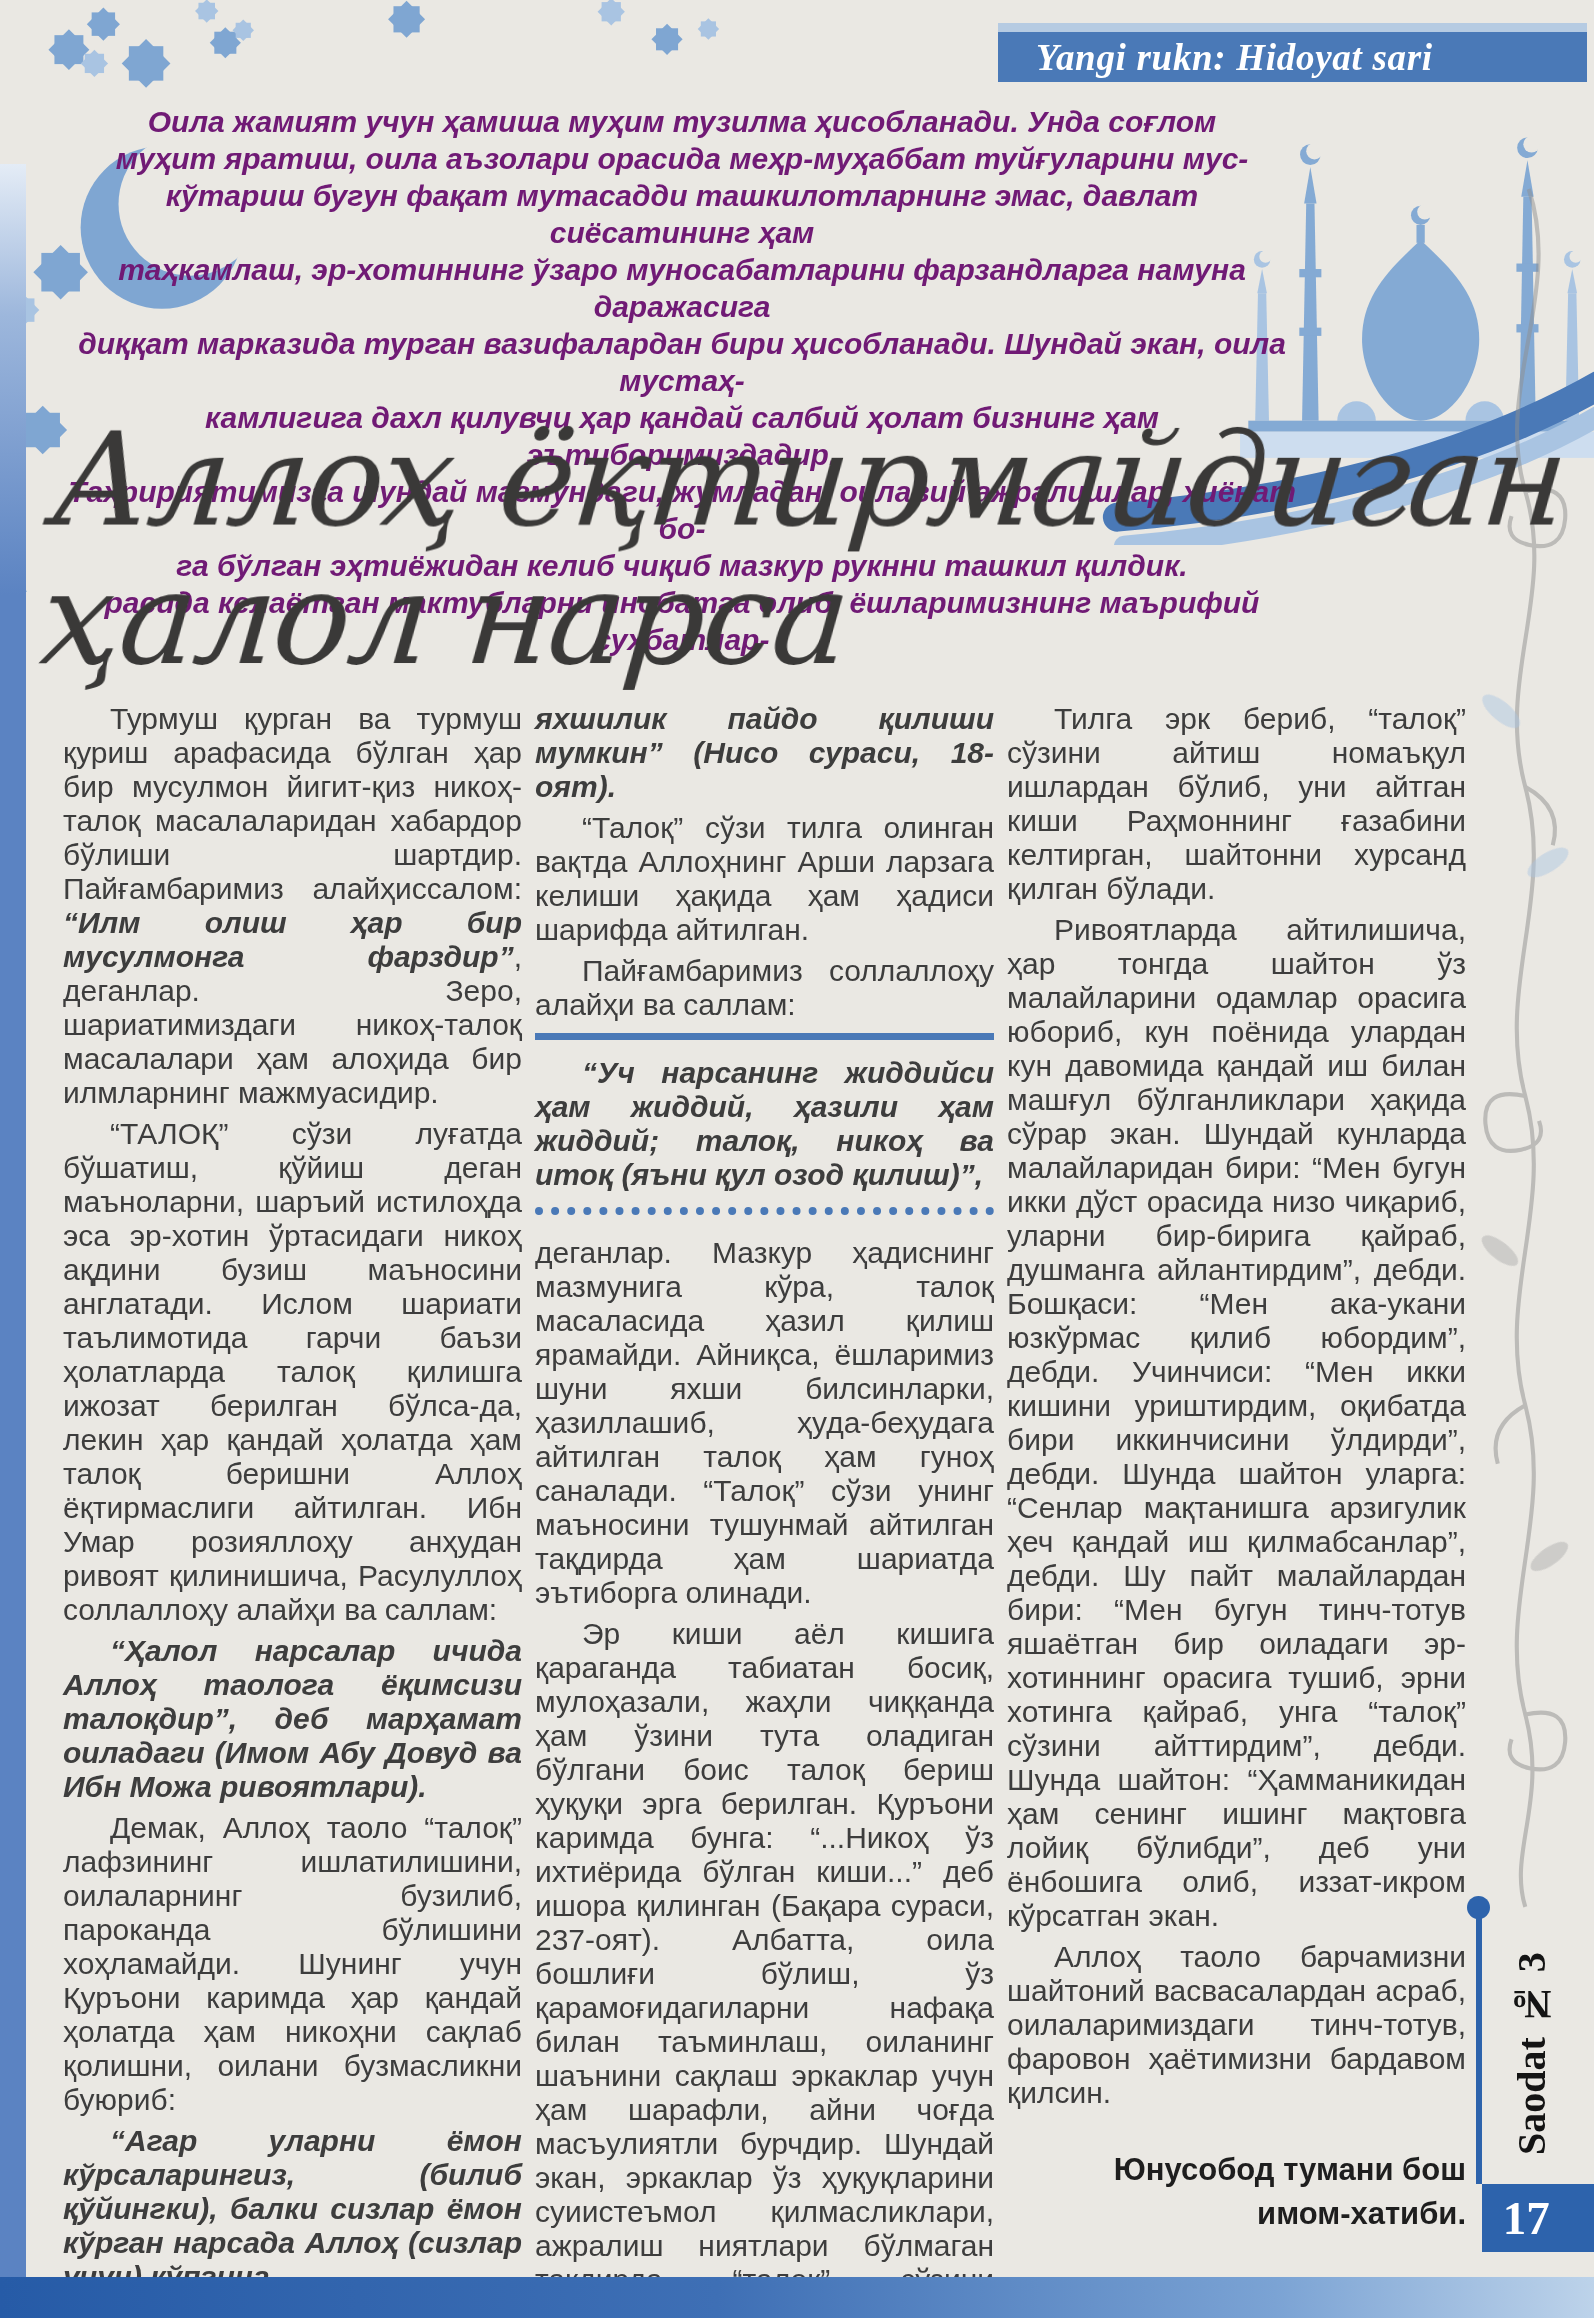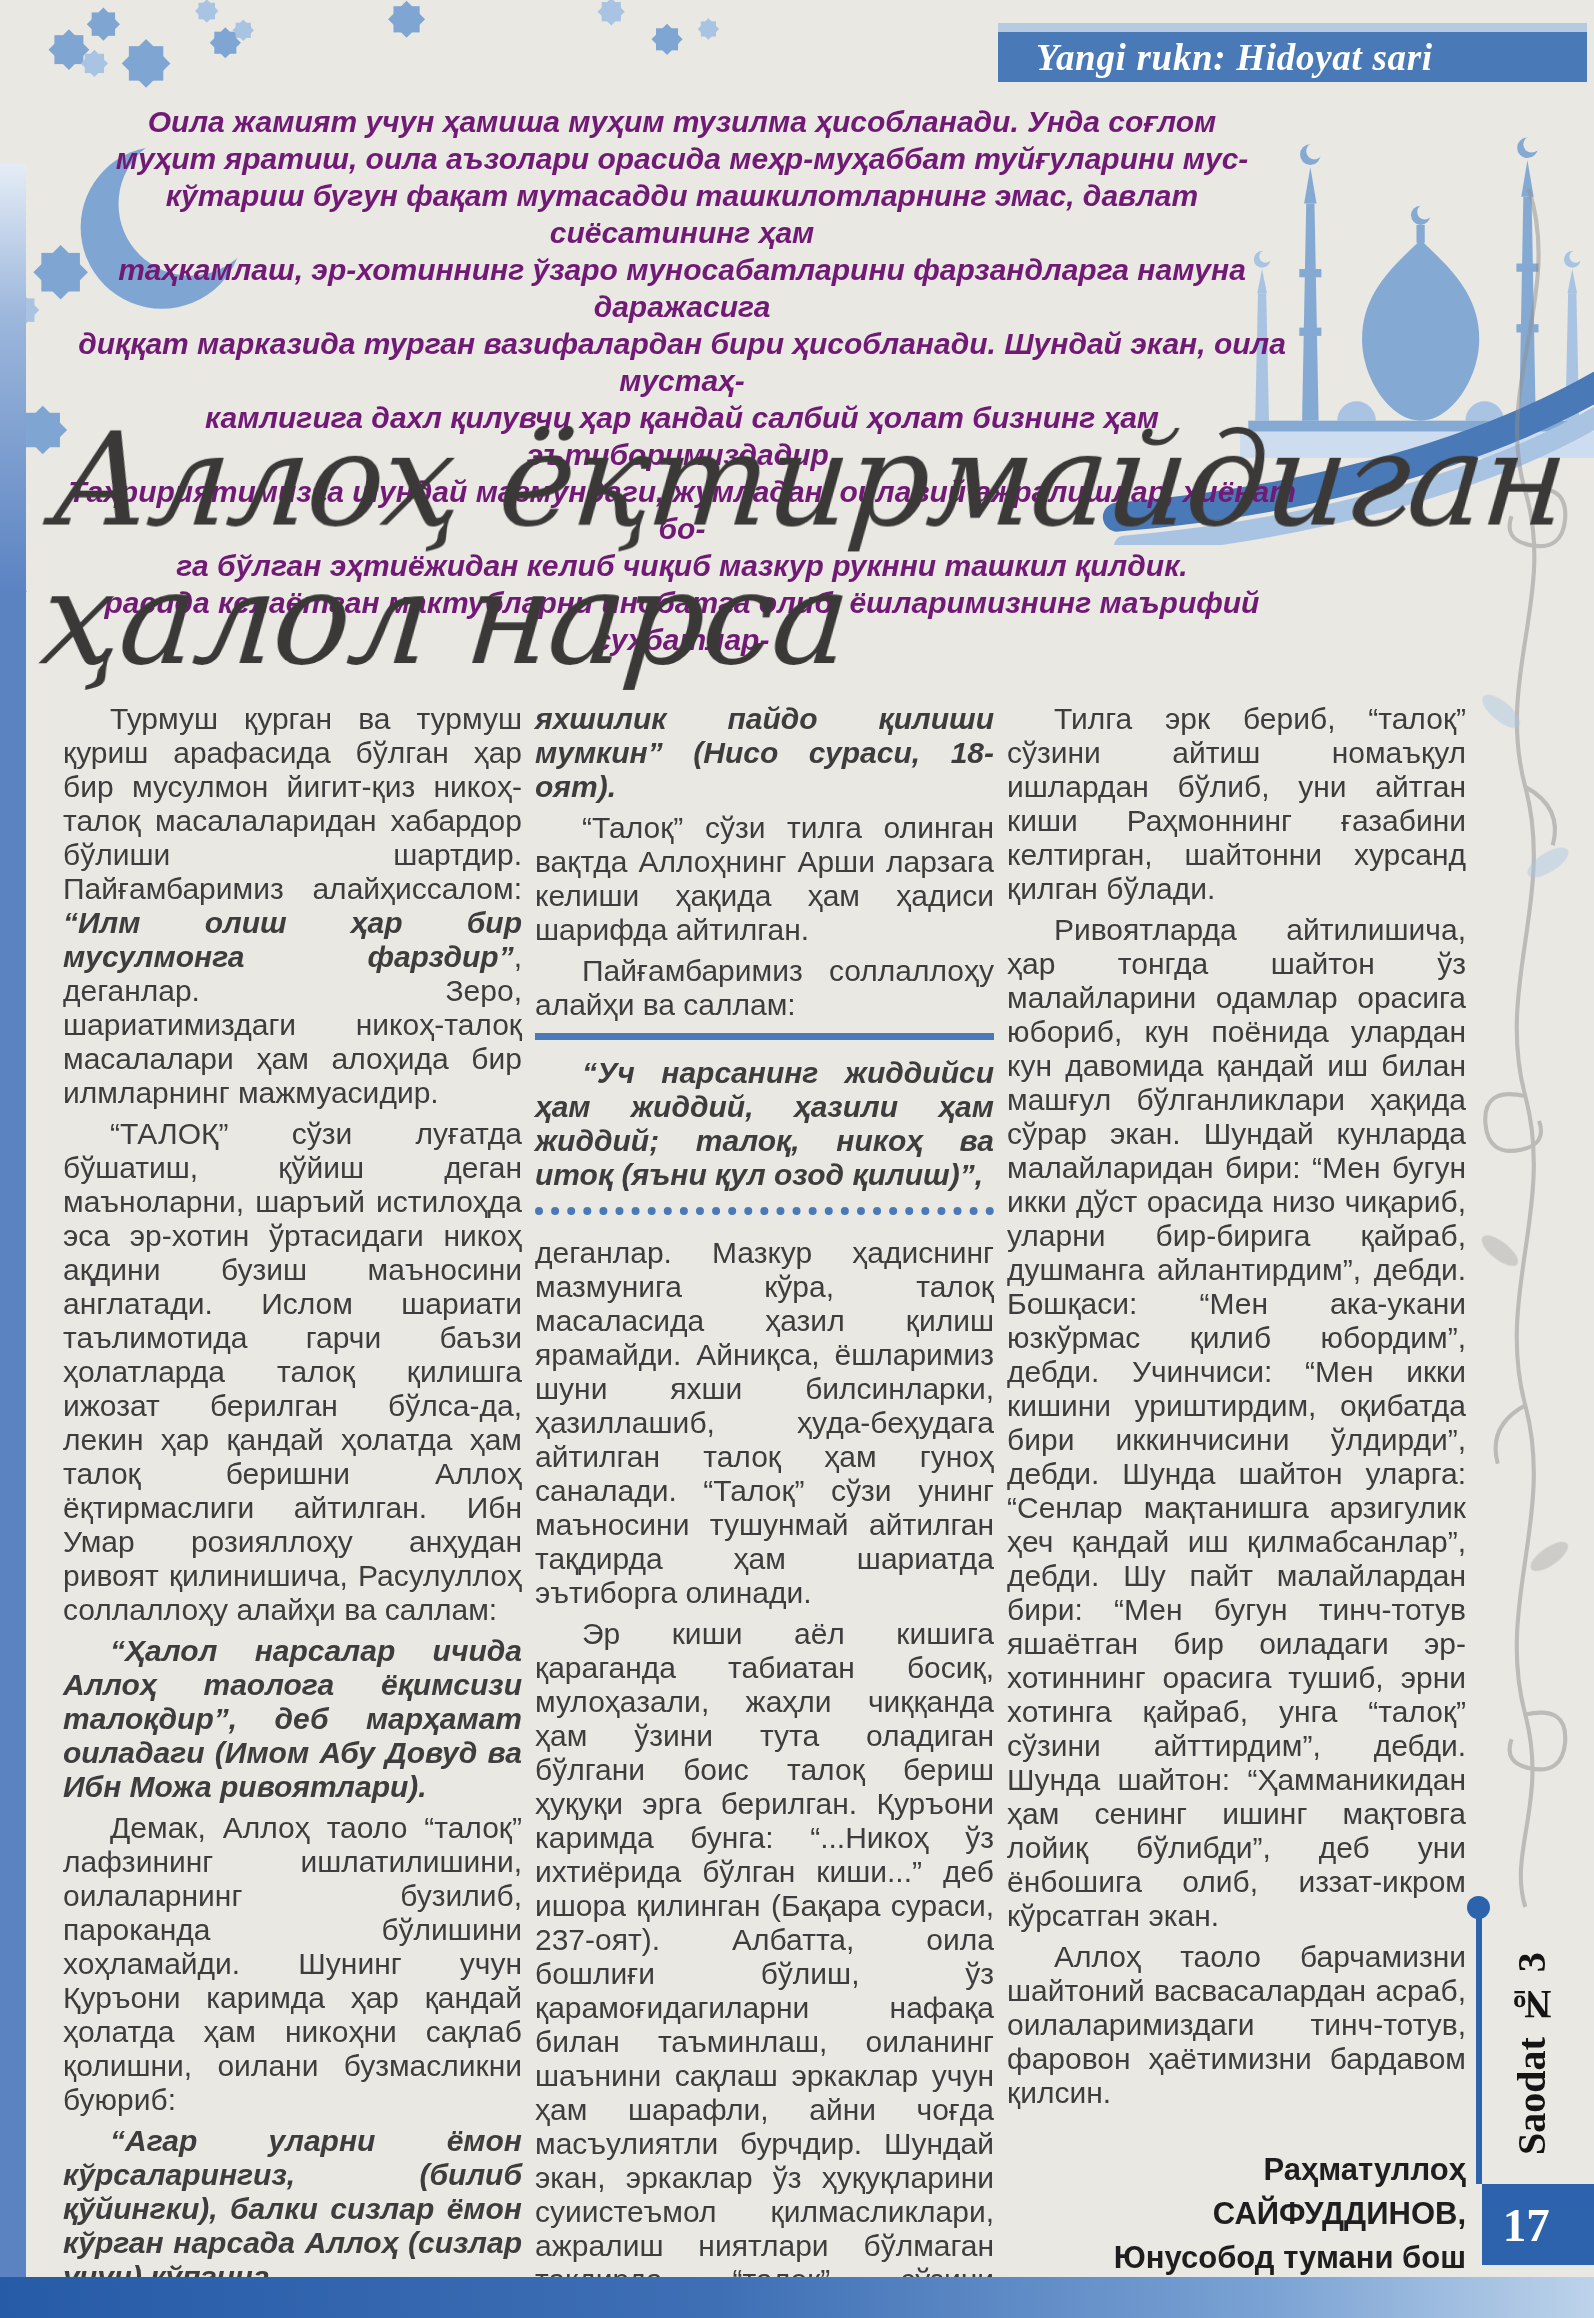--- a/index.html
+++ b/index.html
@@ -36,21 +36,21 @@
   .rule-dotted{border-bottom:8.3px dotted #4a79b7;height:0;margin:15px 0 20.7px;}
   .author{margin-top:38px;text-align:right;font-weight:bold;font-size:31px;
     line-height:44px;color:#1e1e1e;}
   
   .sidebar-dot{position:absolute;left:1467px;top:1896px;width:23.4px;height:23.4px;border-radius:50%;background:#2d63ac;}
   .sidebar-line{position:absolute;left:1476px;top:1908px;width:6.2px;height:276px;background:#2d63ac;}
   .sidebar-label{position:absolute;left:1491px;top:1922px;height:263px;width:81px;
     writing-mode:vertical-rl;transform:rotate(180deg);
     font-family:"Liberation Serif",serif;font-weight:bold;font-size:40px;color:#141414;
     display:flex;align-items:center;justify-content:center;}
-  .page-box{position:absolute;left:1482px;top:2184px;width:112px;height:81px;background:#2d63ac;
+  .page-box{position:absolute;left:1482px;top:2184px;width:112px;height:68px;background:#2d63ac;
     color:#ffffff;font-family:"Liberation Serif",serif;font-weight:bold;font-size:47px;
     display:flex;align-items:center;padding-left:20.7px;box-sizing:border-box;}
   svg{position:absolute;pointer-events:none;}
 </style>
 </head>
 <body>
 
 <svg style="left:0;top:0;" width="758" height="634" viewBox="0 0 1100 920">
   <circle cx="235" cy="330" r="118" fill="#7fa6d2"></circle>
   <circle cx="276" cy="296" r="104" fill="#eae8e3"></circle>
@@ -226,21 +226,20 @@
     </div>
 </div>
 
 <div class="col col3">
   <div id="col3">
       <p class="para ind"><span>Тилга эрк бериб, “талоқ” сўзини айтиш номаъқул ишлардан бўлиб, уни айтган киши Раҳмоннинг ғазабини келтирган, шайтонни хурсанд қилган бўлади.</span></p>
       <p class="para ind"><span>Ривоятларда айтилишича, ҳар тонгда шайтон ўз малайларини одамлар орасига юбориб, кун поёнида улардан кун давомида қандай иш билан машғул бўлганликлари ҳақида сўрар экан. Шундай кунларда малайларидан бири: “Мен бугун икки дўст орасида низо чиқариб, уларни бир-бирига қайраб, душманга айлантирдим”, дебди. Бошқаси: “Мен ака-укани юзкўрмас қилиб юбордим”, дебди. Учинчиси: “Мен икки кишини уриштирдим, оқибатда бири иккинчисини ўлдирди”, дебди. Шунда шайтон уларга: “Сенлар мақтанишга арзигулик ҳеч қандай иш қилмабсанлар”, дебди. Шу пайт малайлардан бири: “Мен бугун тинч-тотув яшаётган бир оиладаги эр-хотиннинг орасига тушиб, эрни хотинга қайраб, унга “талоқ” сўзини айттирдим”, дебди. Шунда шайтон: “Ҳамманикидан ҳам сенинг ишинг мақтовга лойиқ бўлибди”, деб уни ёнбошига олиб, иззат-икром кўрсатган экан.</span></p>
       <p class="para ind"><span>Аллоҳ таоло барчамизни шайтоний васвасалардан асраб, оилаларимиздаги тинч-тотув, фаровон ҳаётимизни бардавом қилсин.</span></p>
     </div>
   <div class="author">
-    <div>Раҳматуллоҳ САЙФУДДИНОВ,</div>
     <div>Юнусобод тумани бош</div>
     <div>имом-хатиби.</div>
   </div>
 </div>
 
 <div class="left-bar"></div>
 <div class="bottom-bar"></div>
 <div class="sidebar-dot"></div>
 <div class="sidebar-line"></div>
 <div class="sidebar-label">Saodat № 3</div>

